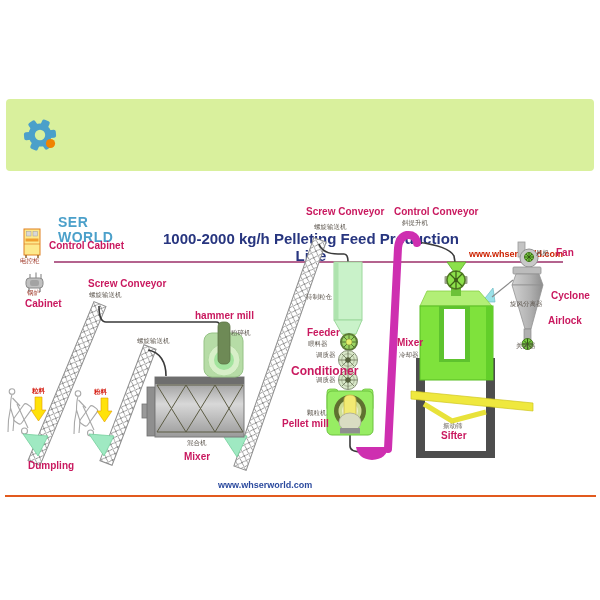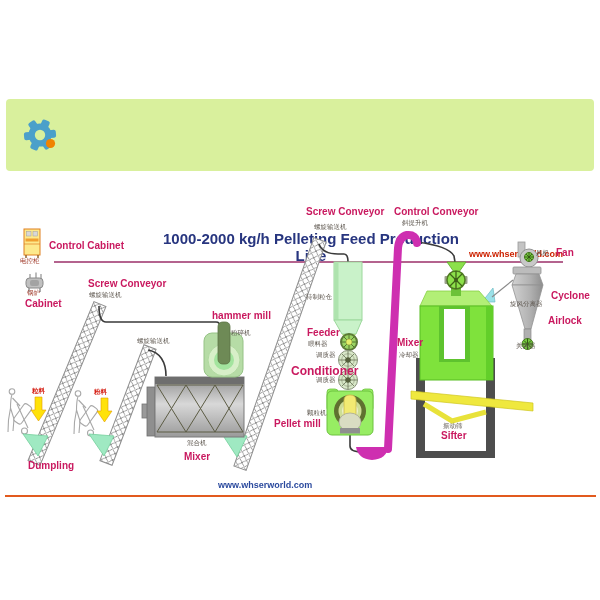--- a/index.html
+++ b/index.html
@@ -40,20 +40,24 @@
           <rect x="30" y="119" width="8" height="8" rx="2" transform="rotate(145 34 135)"></rect>
           <rect x="30" y="119" width="8" height="8" rx="2" transform="rotate(205 34 135)"></rect>
           <rect x="30" y="119" width="8" height="8" rx="2" transform="rotate(265 34 135)"></rect>
           <rect x="30" y="119" width="8" height="8" rx="2" transform="rotate(325 34 135)"></rect>
         </g>
         <circle cx="34" cy="135" r="11.5"></circle>
         <circle cx="34" cy="135" r="5.2" fill="#d9f09d"></circle>
         <circle cx="44.5" cy="143.5" r="4.6" fill="#f08300"></circle>
       </g>
     </svg>
+    <div id="logo-text">
+      <div>SER</div>
+      <div>WORLD</div>
+    </div>
     <div id="title">1000-2000 kg/h Pelleting Feed Production Line</div>
     <div id="hdr-site">www.whserworld.com</div>
     <div id="hdr-rule"></div>
   </div>
 
   <svg width="600" height="600" viewBox="0 0 600 600">
     <defs>
       <pattern id="lad" width="7" height="7" patternUnits="userSpaceOnUse">
         <rect width="7" height="7" fill="#ffffff"></rect>
         <path d="M0 0 L7 7 M7 0 L0 7" stroke="#8f8f8f" stroke-width="1"></path>
@@ -239,21 +243,21 @@
   <div class="lbl zh-rust" style="left:20px;top:257px">电控柜</div>
 
   <div class="lbl zh-rust" style="left:27px;top:289px">锅炉</div>
   <div class="lbl en" style="left:25px;top:298px">Cabinet</div>
 
   <div class="lbl en" style="left:88px;top:278px">Screw Conveyor</div>
   <div class="lbl zh" style="left:89px;top:291px">螺旋输送机</div>
 
   <div class="lbl zh" style="left:137px;top:337px">螺旋输送机</div>
 
-  <div class="lbl en" style="left:212px;top:310px">hammer mill</div>
+  <div class="lbl en" style="left:195px;top:310px">hammer mill</div>
   <div class="lbl zh" style="left:231px;top:329px">粉碎机</div>
 
   <div class="lbl zh-red" style="left:32px;top:387px">粒料</div>
   <div class="lbl zh-red" style="left:94px;top:388px">粉料</div>
 
   <div class="lbl en" style="left:28px;top:460px">Dumpling</div>
 
   <div class="lbl zh" style="left:187px;top:439px">混合机</div>
   <div class="lbl en" style="left:184px;top:451px">Mixer</div>
 
@@ -263,21 +267,21 @@
   <div class="lbl zh" style="left:306px;top:293px">待制粒仓</div>
 
   <div class="lbl en" style="left:307px;top:327px">Feeder</div>
   <div class="lbl zh" style="left:308px;top:340px">喂料器</div>
 
   <div class="lbl zh" style="left:316px;top:351px">调质器</div>
   <div class="lbl en-sm" style="left:291px;top:364px">Conditioner</div>
   <div class="lbl zh" style="left:316px;top:376px">调质器</div>
 
   <div class="lbl zh" style="left:307px;top:409px">颗粒机</div>
-  <div class="lbl en" style="left:274px;top:418px">Pellet mill</div>
+  <div class="lbl en" style="left:282px;top:418px">Pellet mill</div>
 
   <div class="lbl en" style="left:394px;top:206px">Control Conveyor</div>
   <div class="lbl zh" style="left:402px;top:219px">斜提升机</div>
 
   <div class="lbl en" style="left:397px;top:337px">Mixer</div>
   <div class="lbl zh" style="left:399px;top:351px">冷却器</div>
 
   <div class="lbl zh" style="left:536px;top:249px">风机</div>
   <div class="lbl en" style="left:556px;top:247px">Fan</div>
 

